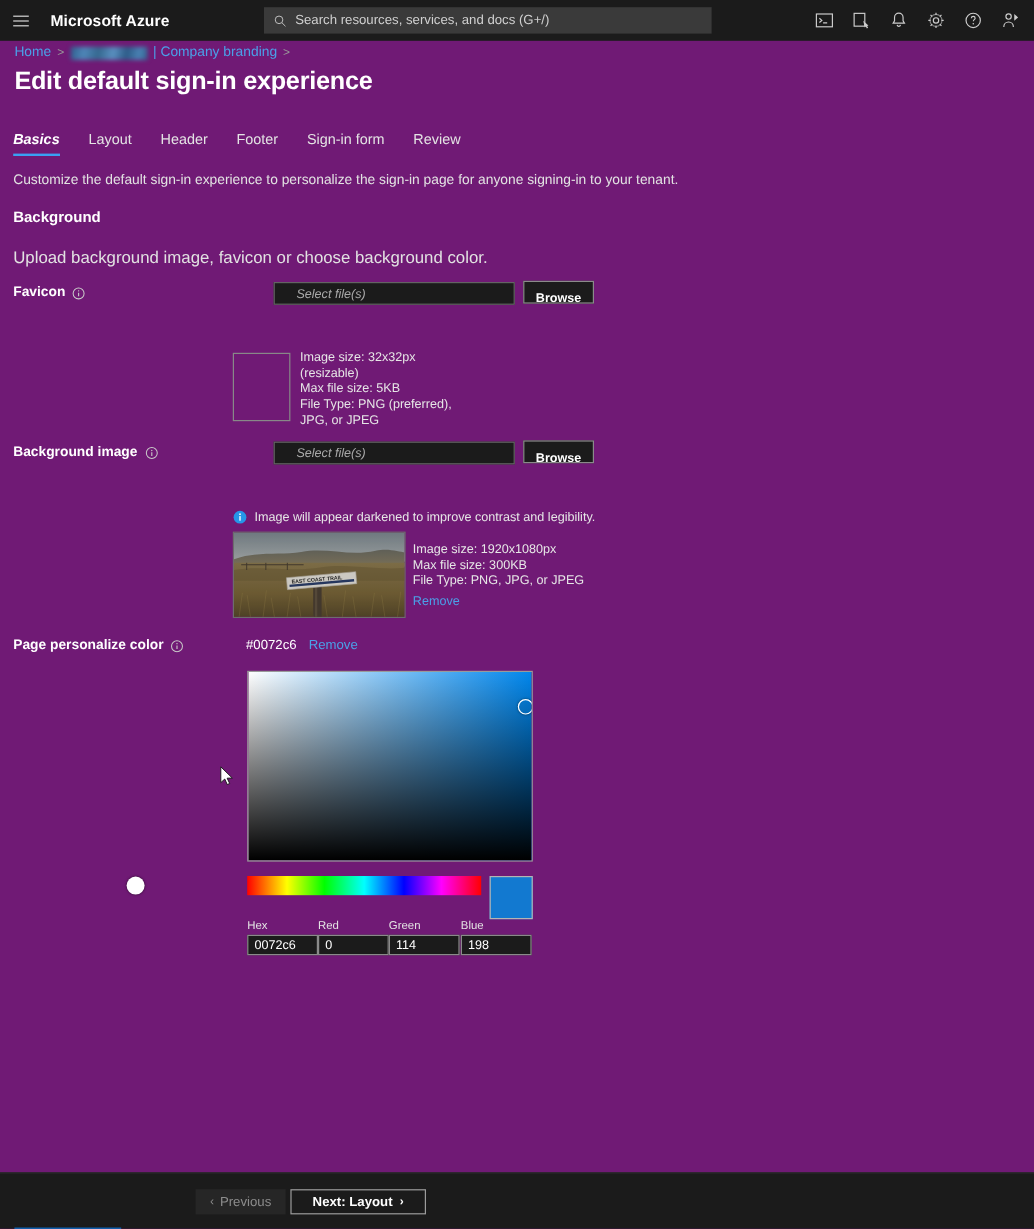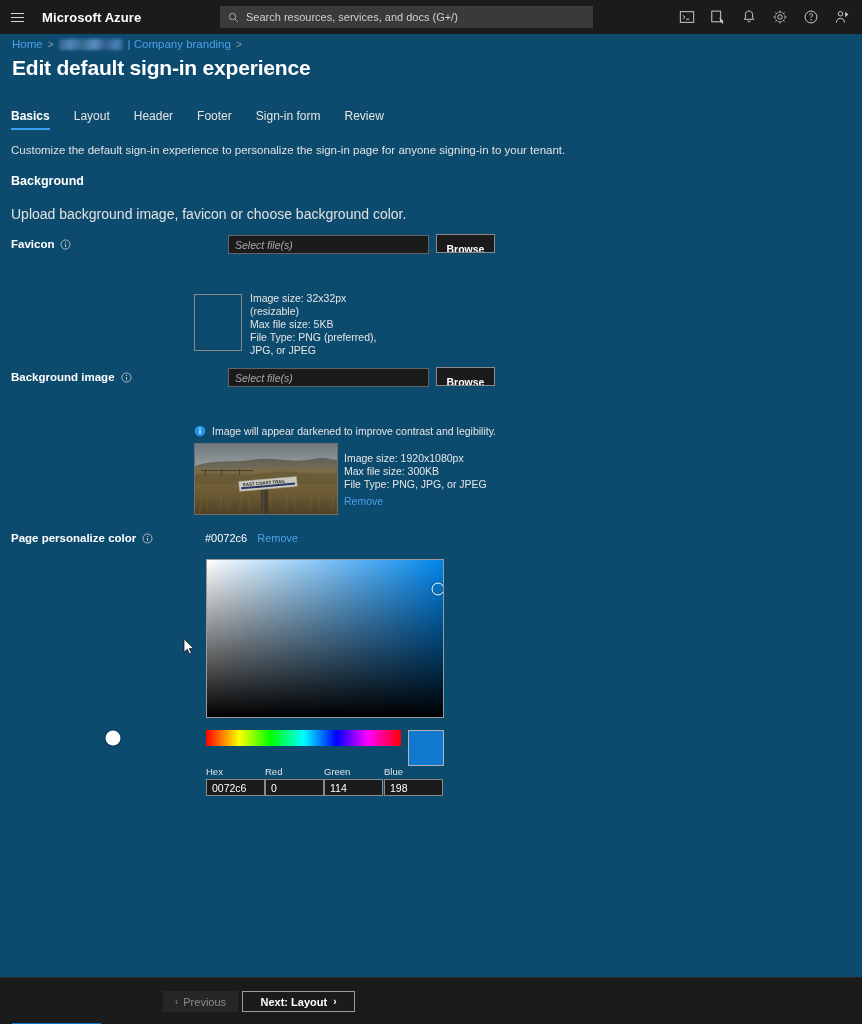--- a/index.html
+++ b/index.html
@@ -3,21 +3,21 @@
 <meta charset="utf-8">
 <style>
   * { box-sizing: border-box; margin: 0; padding: 0; }
   html, body {
     width: 862px; height: 1024px;
     background: #111111;
     font-family: "Liberation Sans", sans-serif;
     color: #ffffff;
     overflow: hidden;
   }
-  .page { position: relative; width: 862px; height: 1024px; background: #0c4a6e; }
+  .page { position: relative; width: 862px; height: 1024px; background: #701a75; }
 
   
   .topbar {
     position: absolute; top: 0; left: 0; width: 862px; height: 34px;
     background: #1b1b1b;
     display: flex; align-items: center;
   }
   .hamburger {
     width: 34px; height: 34px; display: flex; flex-direction: column;
     align-items: center; justify-content: center; gap: 3px; cursor: pointer;
@@ -63,21 +63,21 @@
 
   
   .tabs {
     position: absolute; left: 11px; top: 109px;
     display: flex; align-items: flex-end; gap: 0;
   }
   .tab {
     font-size: 12px; color: #e4e4e4; padding: 0 12px 7px 12px;
     cursor: pointer; white-space: nowrap; position: relative;
   }
-  .tab:first-child { padding-left: 0; }
+  .tab:first-child { padding-left: 0; font-style: italic; }
   .tab.active { color: #ffffff; font-weight: bold; }
   .tab.active::after {
     content: ""; position: absolute; left: 0; right: 12px; bottom: 0;
     height: 2px; background: #3aa0f3;
   }
 
   
   .desc { position: absolute; left: 11px; top: 144px; font-size: 11.5px; color: #e2e2e2; }
   .section-head { position: absolute; left: 11px; top: 174px; font-size: 12.5px; font-weight: bold; color: #ffffff; }
   .section-sub { position: absolute; left: 11px; top: 206px; font-size: 14px; color: #e2e2e2; }
@@ -86,21 +86,21 @@
   .field-label {
     position: absolute; font-size: 11.5px; font-weight: bold; color: #ffffff;
     display: flex; align-items: center; gap: 6px; white-space: nowrap;
   }
   .info-ico { width: 11px; height: 11px; display: inline-block; cursor: pointer; flex: 0 0 auto; }
 
   .file-input {
     position: absolute; width: 201px; height: 19px;
     background: #1b1b1b; border: 1px solid #636363;
     font-size: 10.5px; font-style: italic; color: #a8a8a8;
-    padding: 0 6px; display: flex; align-items: center; cursor: text;
+    padding: 0 18px; display: flex; align-items: center; cursor: text;
   }
   .browse-btn {
     position: absolute; width: 59px; height: 19px;
     background: #1b1b1b; border: 1px solid #8a8a8a;
     font-size: 10.5px; font-weight: bold; color: #ffffff;
     display: flex; align-items: center; justify-content: center;
     line-height: 9px; text-align: center; cursor: pointer; overflow: hidden;
     word-break: break-all; padding-top: 12px;
   }
 

